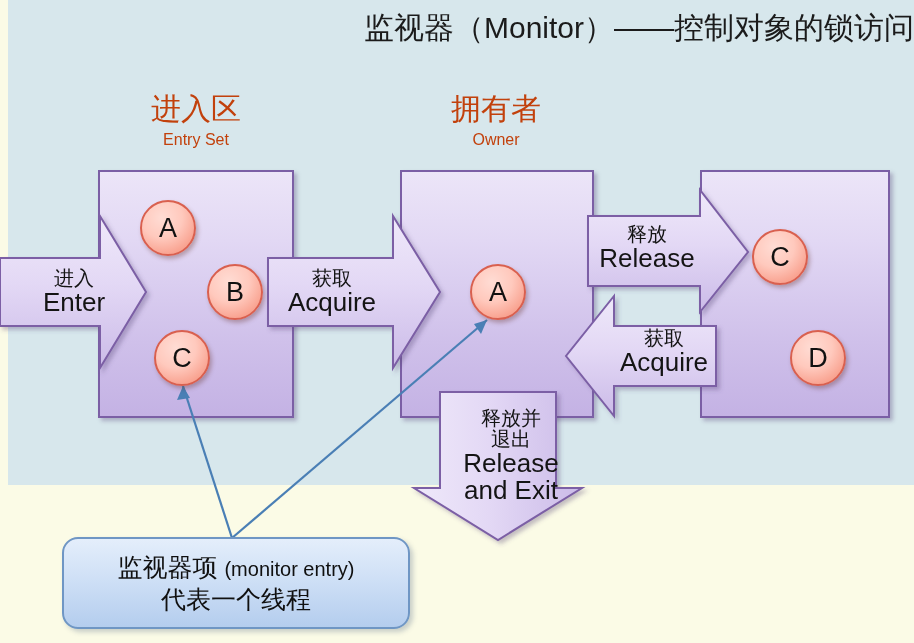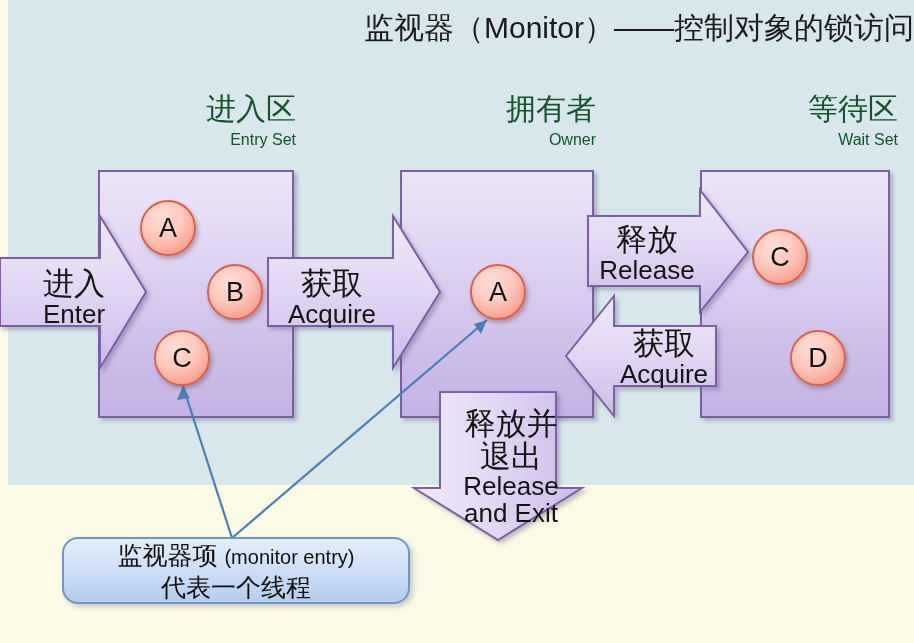--- a/index.html
+++ b/index.html
@@ -30,21 +30,21 @@
   .title{
     position:absolute;left:0;top:8px;width:914px;
     text-align:right;
     font-size:30px;
     color:#1b1b1b;
     letter-spacing:0px;
     white-space:nowrap;
   }
 
   
-  .col-head{position:absolute;text-align:right;color:#14532d;}
+  .col-head{position:absolute;text-align:center;color:#c2410c;}
   .col-head .cn{font-size:30px;line-height:34px;display:block;}
   .col-head .en{font-size:16px;line-height:28px;display:block;}
 
   
   .setbox{
     position:absolute;
     border:2px solid #7b5fa5;
     background:linear-gradient(180deg,#ece5f8 0%,#e2d8f4 28%,#cfc0ea 70%,#c4b2e4 100%);
     box-shadow:3px 3px 4px rgba(90,70,120,.35);
     box-sizing:border-box;
@@ -61,26 +61,26 @@
     box-sizing:border-box;
   }
 
   
   #arrows{position:absolute;left:0;top:0;width:914px;height:643px;pointer-events:none;}
 
   
   .arrow-label{
     position:absolute;text-align:center;color:#141414;line-height:1.05;
   }
-  .arrow-label .cn{display:block;font-size:31px;}
+  .arrow-label .cn{display:block;font-size:20px;}
   .arrow-label .en{display:block;font-size:26px;}
 
   
   .callout{
-    position:absolute;left:62px;top:537px;width:348px;height:67px;
+    position:absolute;left:62px;top:537px;width:348px;height:92px;
     border:2px solid #6f96c4;
     border-radius:16px;
     background:linear-gradient(180deg,#e4eefb 0%,#cfe0f6 45%,#b4cdee 100%);
     box-shadow:3px 3px 5px rgba(80,100,130,.3);
     box-sizing:border-box;
     display:flex;flex-direction:column;align-items:center;justify-content:center;
     color:#101010;
   }
   .callout .line1{font-size:25px;line-height:30px;white-space:nowrap;}
   .callout .line1 .small{font-size:20px;}
@@ -100,24 +100,20 @@
   <div class="col-head" style="left:96px;top:92px;width:200px;">
     <span class="cn">进入区</span>
     <span class="en">Entry Set</span>
   </div>
 
   <div class="col-head" style="left:396px;top:92px;width:200px;">
     <span class="cn">拥有者</span>
     <span class="en">Owner</span>
   </div>
 
-  <div class="col-head" style="left:698px;top:92px;width:200px;">
-    <span class="cn">等待区</span>
-    <span class="en">Wait Set</span>
-  </div>
 
   <div class="setbox" style="left:98px;top:170px;width:196px;height:248px;"></div>
 
   <div class="setbox" style="left:400px;top:170px;width:194px;height:248px;"></div>
 
   <div class="setbox" style="left:700px;top:170px;width:190px;height:248px;"></div>
 
   <svg id="arrows" viewBox="0 0 914 643" xmlns="http://www.w3.org/2000/svg">
     <defs>
       <linearGradient id="gArrowH" x1="0" y1="0" x2="0" y2="1">

